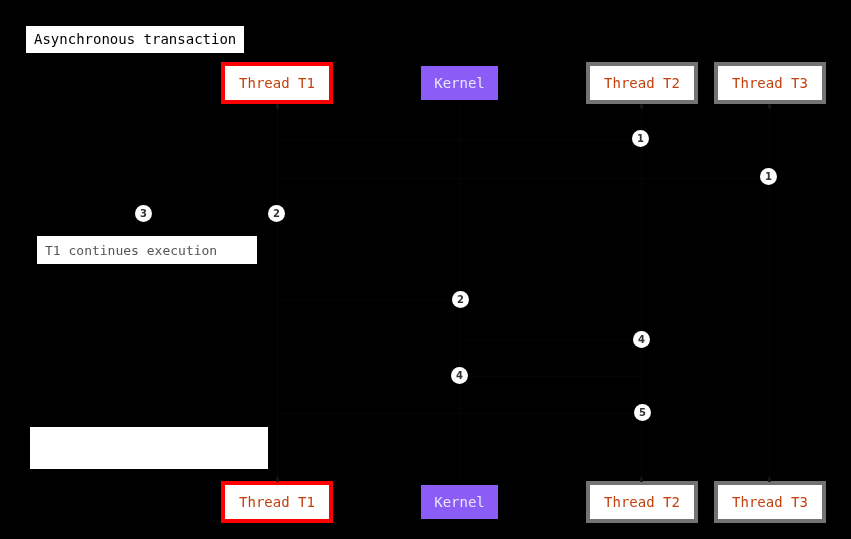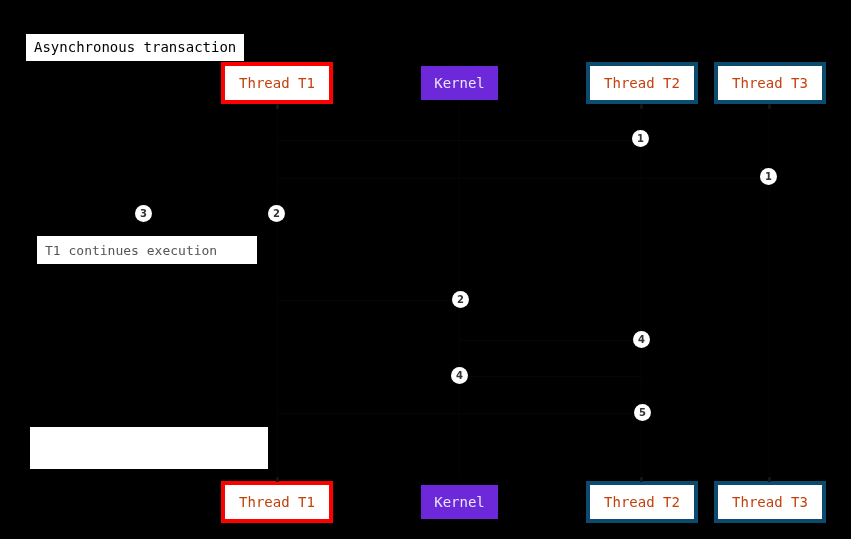--- a/index.html
+++ b/index.html
@@ -39,24 +39,24 @@
     justify-content: center;
     font-size: 14px;
     line-height: 1;
     white-space: nowrap;
     color: #c2410c;
   }
   .lifeline-box.red {
     border: 4px solid #ff0000;
   }
   .lifeline-box.blue {
-    border: 4px solid #0c4a6e;
+    border: 4px solid #737373;
   }
   .lifeline-box.filled-blue {
-    background: #6d28d9;
+    background: #8b5cf6;
     border: 0;
     color: #e8e8ff;
   }
 
   
   .lifeline-line {
     position: absolute;
     width: 1px;
     background: #050505;
   }
@@ -108,21 +108,21 @@
   }
   .note-box.empty {
     background: #ffffff;
   }
 </style>
 </head>
 <body>
 
 <div id="canvas">
 
-  <div class="title-label" style="left:26px; top:34px;">Asynchronous transaction</div>
+  <div class="title-label" style="left:26px; top:26px;">Asynchronous transaction</div>
 
   <div class="lifeline-line" style="left:277px; top:105px; height:372px;"></div>
   <div class="lifeline-line" style="left:459px; top:105px; height:372px;"></div>
   <div class="lifeline-line" style="left:641px; top:105px; height:372px;"></div>
   <div class="lifeline-line" style="left:769px; top:105px; height:372px;"></div>
 
   <div class="msg-line" style="left:277px; top:140px; width:364px;"></div>
   <div class="msg-line" style="left:277px; top:178px; width:492px;"></div>
   <div class="msg-line" style="left:277px; top:300px; width:182px;"></div>
   <div class="msg-line" style="left:459px; top:340px; width:182px;"></div>

